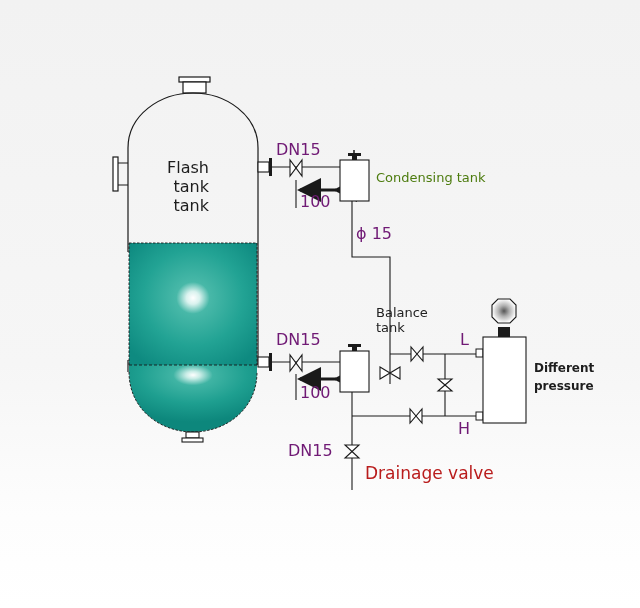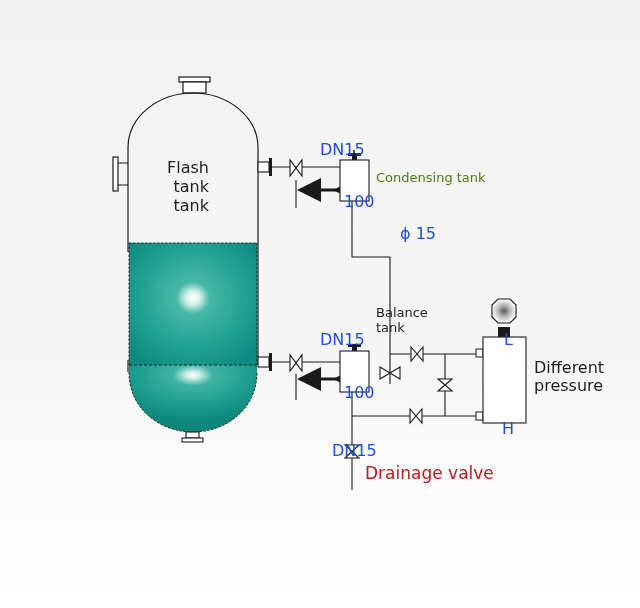--- a/index.html
+++ b/index.html
@@ -4,25 +4,25 @@
 <style>
   html, body { margin: 0; padding: 0; }
   body {
     width: 640px; height: 608px; overflow: hidden;
     background: linear-gradient(to bottom, #f2f2f2 0%, #f6f6f6 60%, #fdfdfd 85%, #ffffff 100%);
     font-family: "DejaVu Sans", sans-serif;
   }
   #diagram { position: absolute; left: 0; top: 0; width: 640px; height: 608px; }
   .lbl { position: absolute; color: #222; white-space: nowrap; line-height: 1.15; }
   .tank-title { font-size: 16px; line-height: 19px; color: #1d1d1d; }
-  .mid { font-size: 16px; color: #1d4ed8; margin-left: 44px; }
+  .mid { font-size: 16px; color: #701a75; }
   .small { font-size: 13px; color: #4d7c0f; }
   .small2 { font-size: 13px; line-height: 15px; color: #222; }
   .big { font-size: 17px; color: #b91c1c; }
-  .trans { font-size: 16px; line-height: 18px; color: #1d1d1d; }
+  .trans { font-size: 12px; line-height: 18px; color: #1d1d1d; font-weight: bold; }
 </style>
 </head>
 <body>
 
 <svg id="diagram" viewBox="0 0 640 608" xmlns="http://www.w3.org/2000/svg">
   <defs>
     <radialGradient id="liqGrad1" cx="0.5" cy="0.45" r="0.65">
       <stop offset="0" stop-color="#ffffff"></stop>
       <stop offset="0.08" stop-color="#d9f2ee"></stop>
       <stop offset="0.2" stop-color="#48b8a8"></stop>

